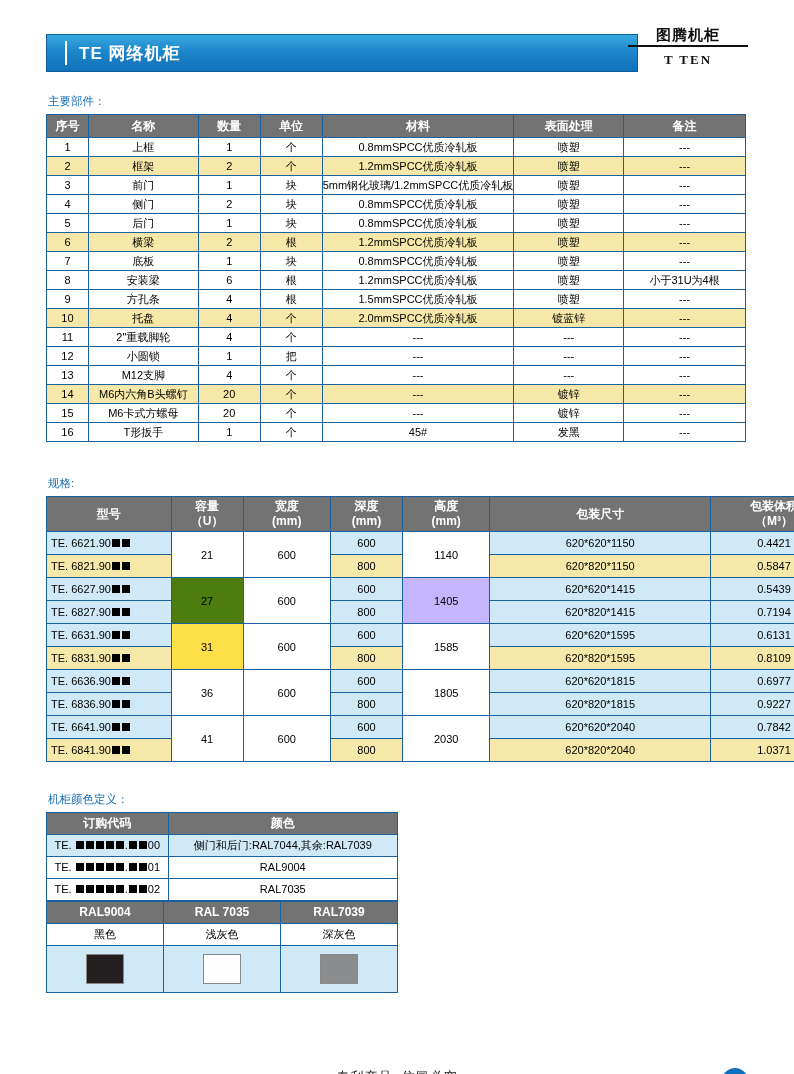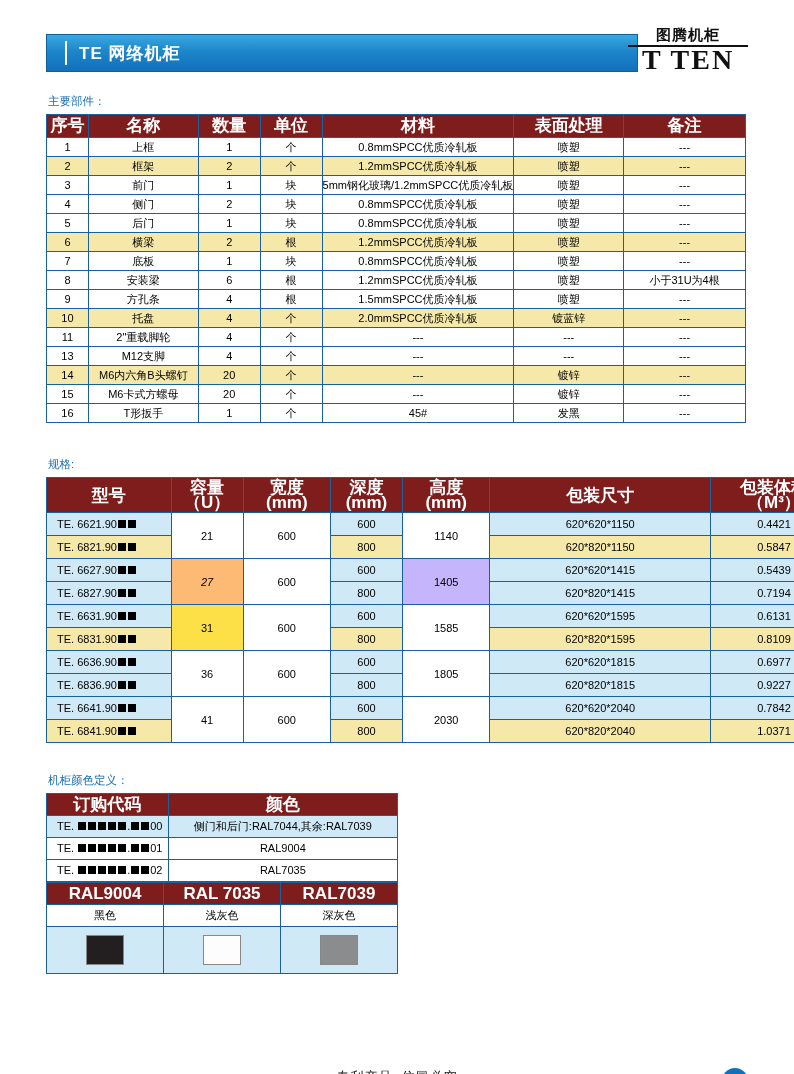--- a/index.html
+++ b/index.html
@@ -60,21 +60,21 @@
     width: 120px;
   }
   .logo .logo-cn {
     font-size: 15px;
     font-weight: bold;
     letter-spacing: 1px;
     color: #111;
     line-height: 18px;
   }
   .logo .logo-en {
-    font-size: 28px;
+    font-size: 13px;
     font-weight: bold;
     letter-spacing: 2px;
     color: #111;
     line-height: 22px;
     font-family: "Liberation Serif", serif;
   }
   .logo .logo-rule {
     height: 2px;
     background: #111;
     margin: 1px 0 2px 0;
@@ -96,26 +96,26 @@
   table td, table th {
     border: 1px solid #1a5fa0;
     text-align: center;
     vertical-align: middle;
     padding: 0;
     height: 18px;
     line-height: 18px;
     font-weight: normal;
   }
   .thead td {
-    background: #7f1d1d;
+    background: #737373;
     color: #ffffff;
     font-weight: bold;
     height: 22px;
     line-height: 22px;
-    font-size: 17px;
+    font-size: 12px;
   }
   .row-blue td { background: #cfe9f7; }
   .row-yellow td { background: #f6e8a8; }
   .row-white td { background: #ffffff; }
 
   
   #parts-table { width: 700px; }
   #parts-table col.c0 { width: 42px; }
   #parts-table col.c1 { width: 110px; }
   #parts-table col.c2 { width: 62px; }
@@ -129,39 +129,39 @@
   #spec-table { width: 792px; }
   #spec-table col.s0 { width: 104px; }
   #spec-table col.s1 { width: 60px; }
   #spec-table col.s2 { width: 73px; }
   #spec-table col.s3 { width: 60px; }
   #spec-table col.s4 { width: 73px; }
   #spec-table col.s5 { width: 184px; }
   #spec-table col.s6 { width: 106px; }
   #spec-table td { height: 22px; line-height: 22px; }
   #spec-table .thead td { height: 34px; line-height: 15px; }
-  #spec-table td.model { text-align: left; padding-left: 10px; }
+  #spec-table td.model { text-align: left; padding-left: 4px; }
   .blk {
     display: inline-block;
     width: 8px;
     height: 8px;
     background: #000;
     margin: 0 1px;
     vertical-align: middle;
     position: relative;
     top: -1px;
   }
 
   
   .sec-3 { margin-top: 30px; }
   #colordef-table { width: 352px; }
   #colordef-table col.d0 { width: 122px; }
   #colordef-table col.d1 { width: 230px; }
   #colordef-table td { height: 21px; line-height: 21px; }
-  #colordef-table td.code { text-align: left; padding-left: 10px; }
+  #colordef-table td.code { text-align: center; }
 
   
   .sec-4 { margin-top: 26px; }
   #colors-table { width: 352px; }
   #colors-table col.w0, #colors-table col.w1, #colors-table col.w2 { width: 117.33px; }
   #colors-table td { height: 21px; line-height: 21px; }
   #colors-table td.swatch-cell { height: 46px; background: #cfe9f7; }
   .swatch {
     width: 36px;
     height: 28px;
@@ -330,20 +330,29 @@
         <tr class="row-white">
           <td>11</td>
           <td>2"重载脚轮</td>
           <td>4</td>
           <td>个</td>
           <td>---</td>
           <td>---</td>
           <td>---</td>
         </tr>
         <tr class="row-white">
+          <td>12</td>
+          <td>小圆锁</td>
+          <td>1</td>
+          <td>把</td>
+          <td>---</td>
+          <td>---</td>
+          <td>---</td>
+        </tr>
+        <tr class="row-white">
           <td>13</td>
           <td>M12支脚</td>
           <td>4</td>
           <td>个</td>
           <td>---</td>
           <td>---</td>
           <td>---</td>
         </tr>
         <tr class="row-yellow">
           <td>14</td>
@@ -407,21 +416,21 @@
           <td>0.4421</td>
         </tr>
         <tr class="row-yellow">
           <td class="model"><span>TE. 6821.90</span><span class="blk"></span><span class="blk"></span></td>
           <td>800</td>
           <td>620*820*1150</td>
           <td>0.5847</td>
         </tr>
         <tr class="row-blue">
           <td class="model"><span>TE. 6627.90</span><span class="blk"></span><span class="blk"></span></td>
-          <td rowspan="2" style="background: #fdba74; font-style: italic;">27</td>
+          <td rowspan="2" style="background: #4d7c0f;">27</td>
           <td rowspan="2" style="background: rgb(255, 255, 255);">600</td>
           <td>600</td>
           <td rowspan="2" style="background: #c4b5fd;">1405</td>
           <td>620*620*1415</td>
           <td>0.5439</td>
         </tr>
         <tr class="row-blue">
           <td class="model"><span>TE. 6827.90</span><span class="blk"></span><span class="blk"></span></td>
           <td>800</td>
           <td>620*820*1415</td>

